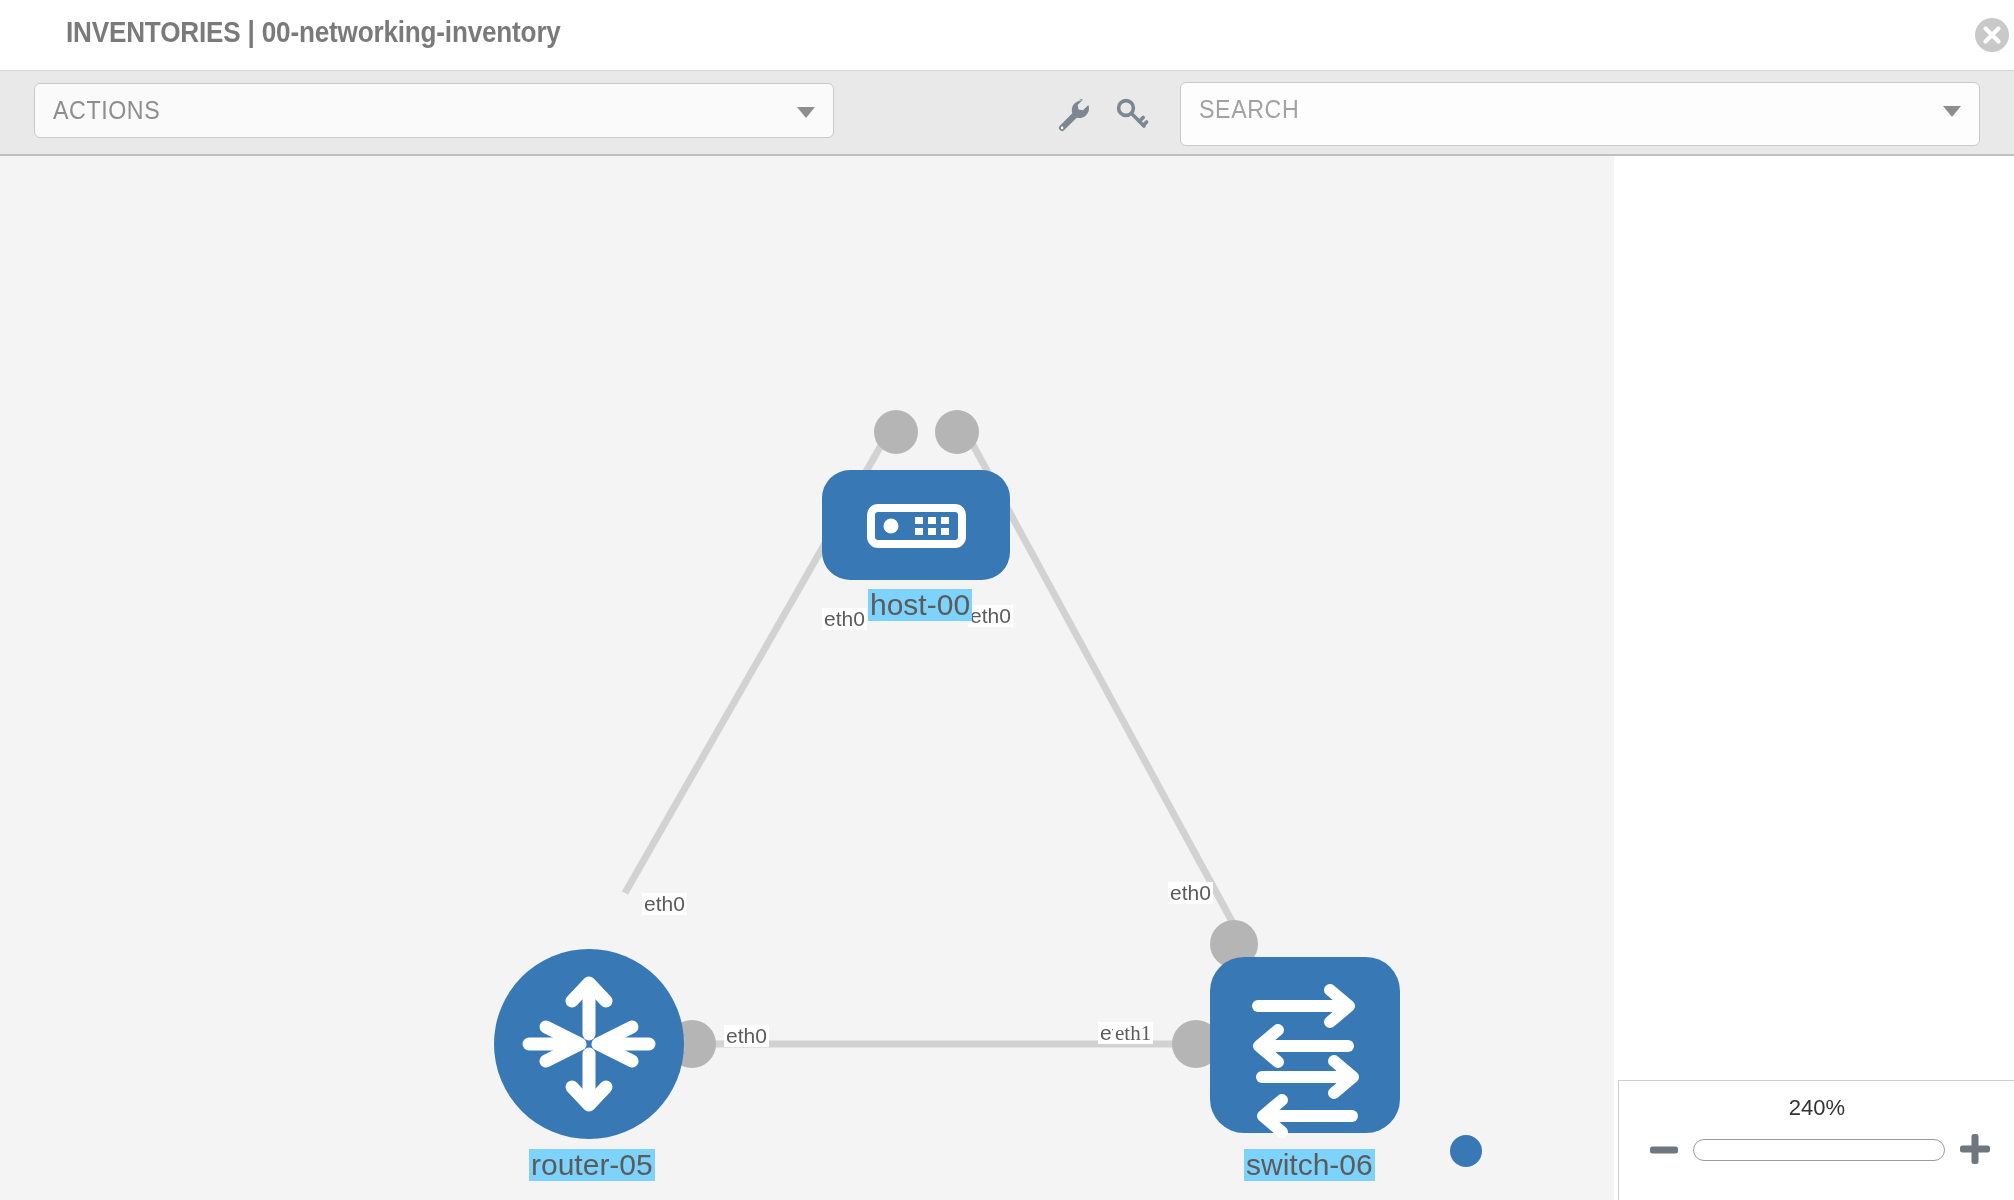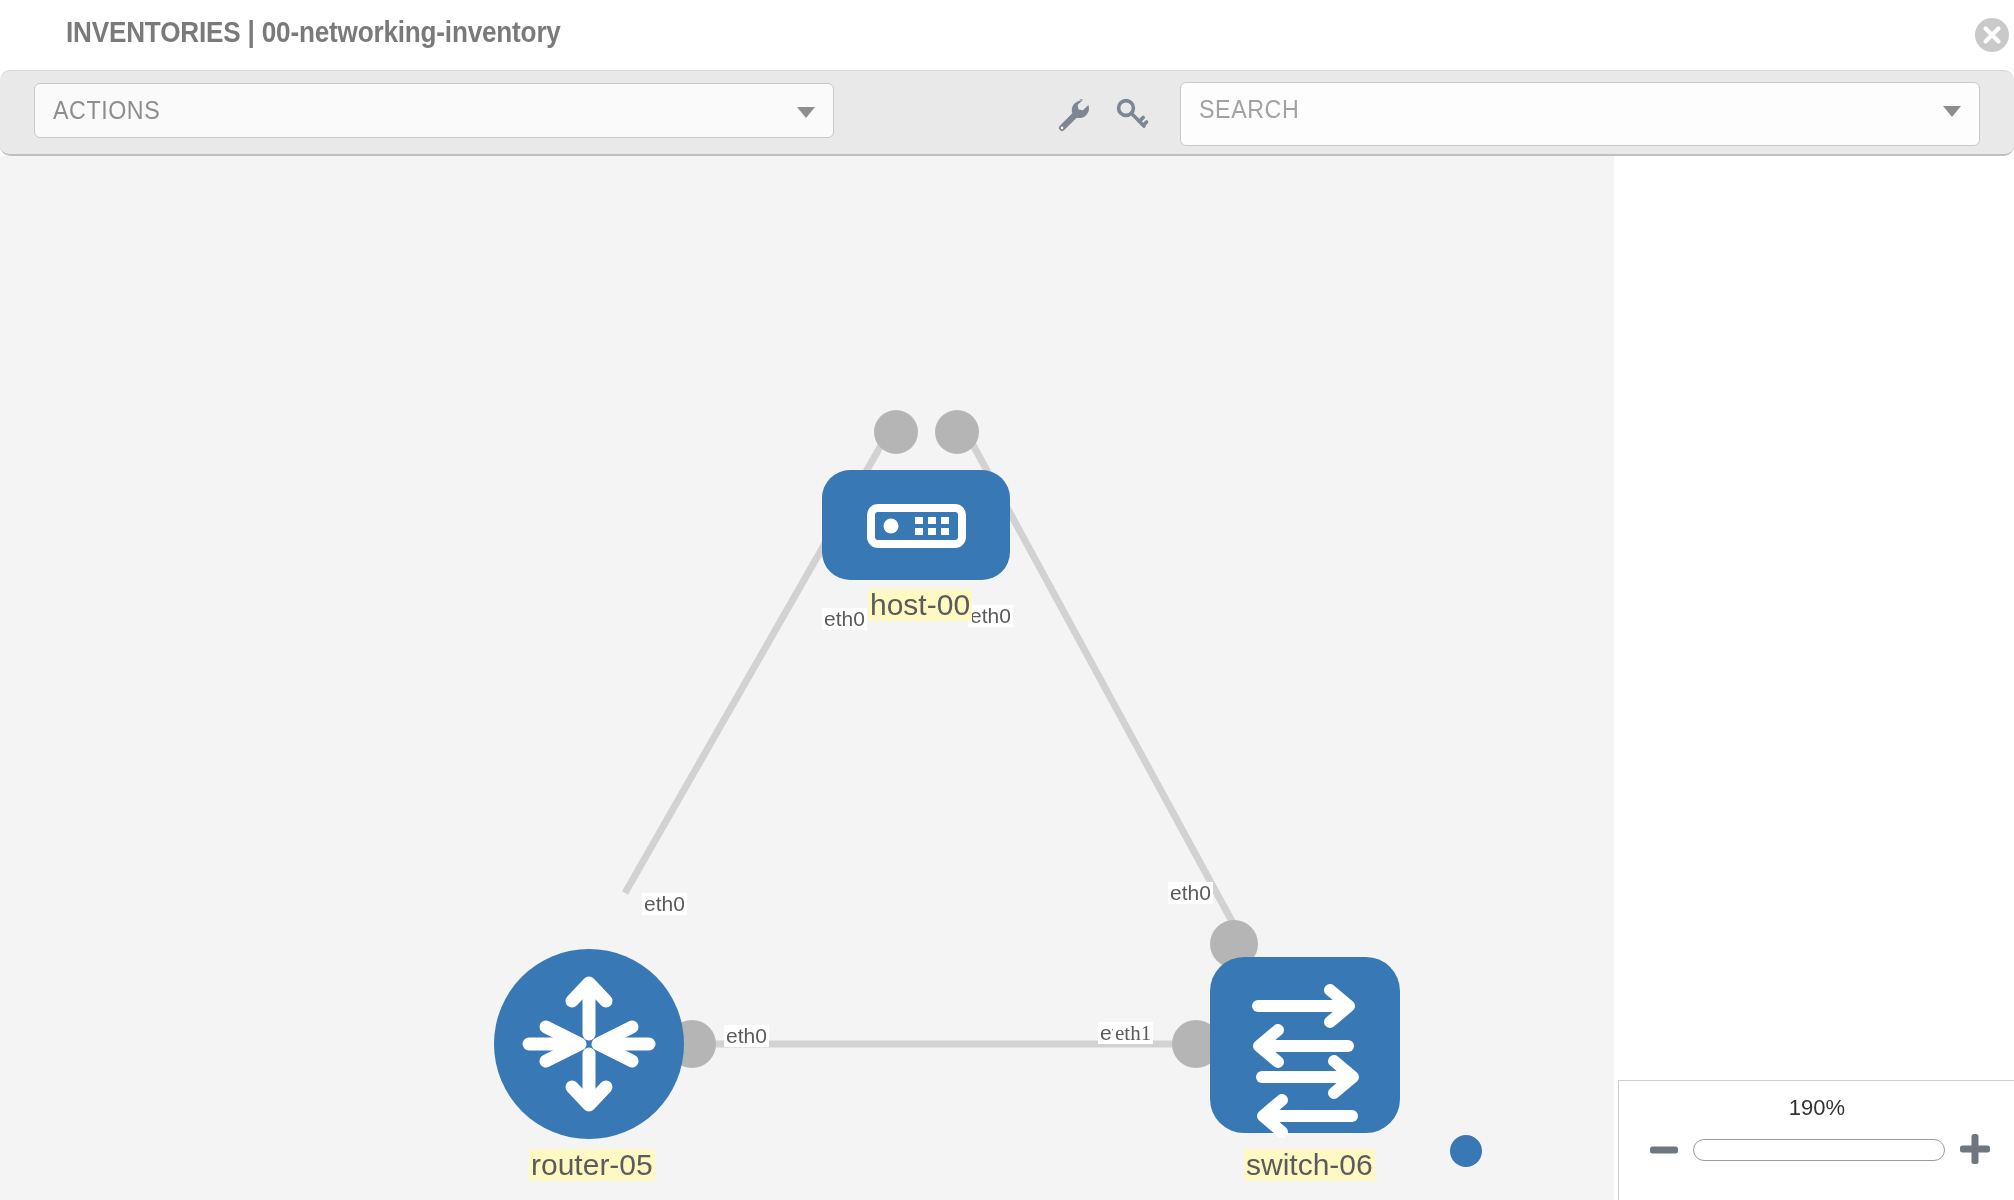--- a/index.html
+++ b/index.html
@@ -50,21 +50,20 @@
   
   #toolbar {
     position: absolute;
     left: 0; top: 70px;
     width: 2014px;
     height: 86px;
     background: #e9e9e9;
     border-top: 1px solid #d6d6d6;
     border-bottom: 2px solid #bfbfbf;
     box-sizing: border-box;
-    border-radius: 10px;
   }
   #actions-select {
     position: absolute;
     left: 34px;
     top: 12px;
     width: 800px;
     height: 55px;
     background: #fafafa;
     border: 1px solid #c9c9c9;
     border-radius: 6px;
@@ -148,21 +147,21 @@
     left: 0; top: 0;
     width: 2014px;
     height: 1044px;
   }
 
   
   .node-label {
     position: absolute;
     font-size: 30px;
     color: #5b5b5b;
-    background: #fef9c3;
+    background: #7dd3fc;
     white-space: nowrap;
     line-height: 1.05;
     padding: 0 2px;
   }
   .iface-label {
     position: absolute;
     font-size: 21px;
     color: #5b5b5b;
     background: #ffffff;
     white-space: nowrap;
@@ -343,21 +342,21 @@
   <span class="iface-label" style="left:724px; top:869px;">eth0</span>
   <span class="iface-label" style="left:1098px; top:866px;">eth0</span>
   <span class="iface-label" style="left:1113px; top:866px;font-family:Liberation Serif, serif;">eth1</span>
 
   <span class="node-label" style="left:868px; top:433px;">host-00</span>
   <span class="node-label" style="left:529px; top:993px;">router-05</span>
   <span class="node-label" style="left:1244px; top:993px;">switch-06</span>
 </div>
 
 <div id="zoom-control">
-  <div id="zoom-level">190%</div>
+  <div id="zoom-level">240%</div>
   <div id="zoom-minus">
     <svg width="34" height="34" viewBox="0 0 34 34">
       <rect x="3" y="13.5" width="28" height="7" rx="2.5" fill="#6e7680"></rect>
     </svg>
   </div>
   <div id="zoom-slider"></div>
   <div id="zoom-plus">
     <svg width="36" height="36" viewBox="0 0 36 36">
       <rect x="3" y="14.5" width="30" height="7" rx="2.5" fill="#6e7680"></rect>
       <rect x="14.5" y="3" width="7" height="30" rx="2.5" fill="#6e7680"></rect>

